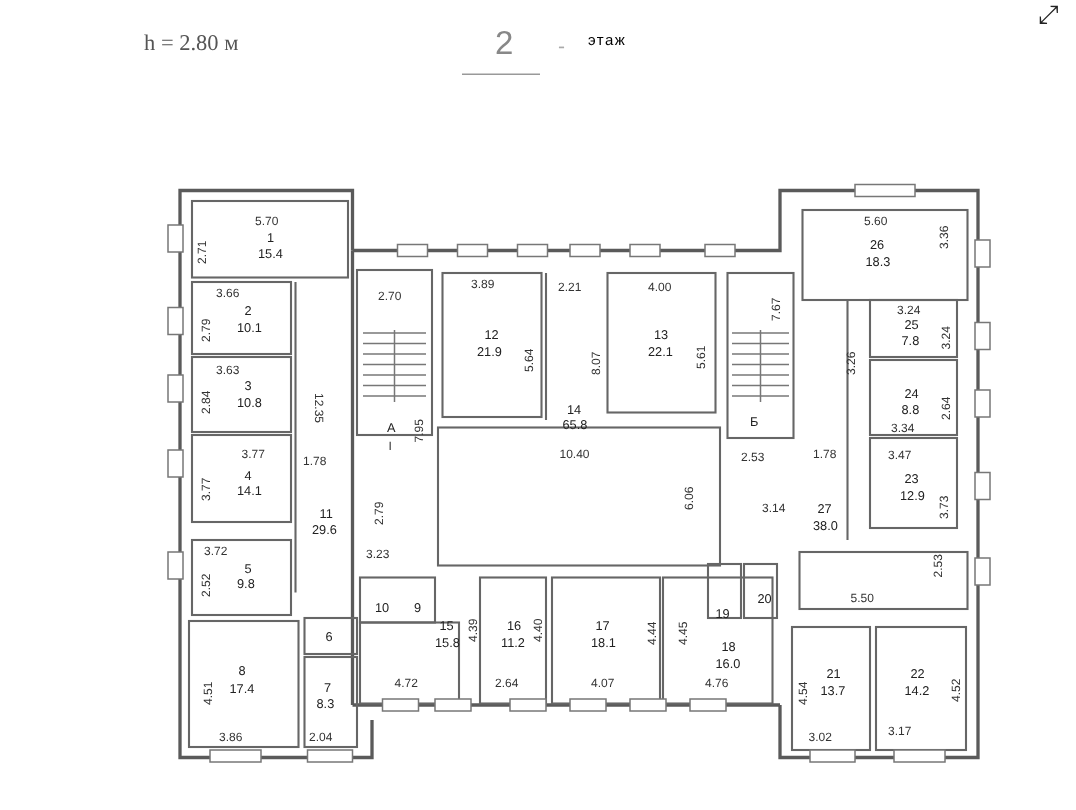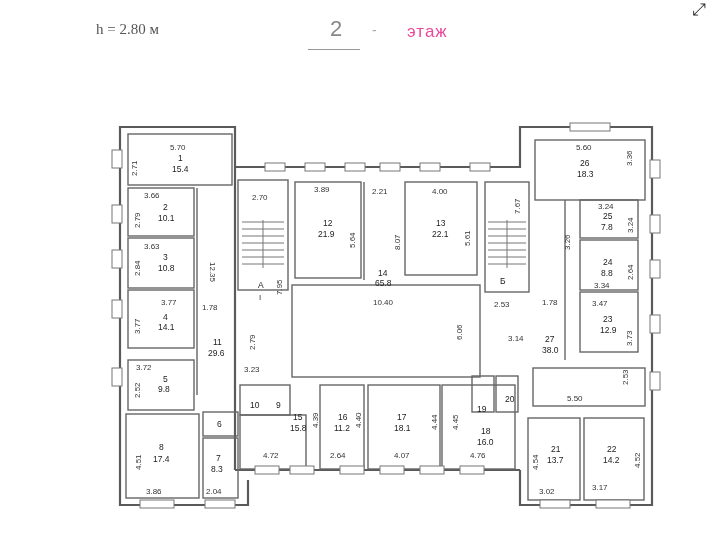--- a/index.html
+++ b/index.html
@@ -1,21 +1,21 @@
 <!DOCTYPE html>
 <html><head>
 <meta charset="utf-8">
 <style>
   html, body { margin:0; padding:0; background:#fff; }
   body { width:717px; height:540px; position:relative; overflow:hidden; font-family:"Liberation Sans", sans-serif; color:#333; }
   .abs { position:absolute; }
   .hdr-h { left:96px; top:21px; font-size:15px; color:#555;font-family:Liberation Serif, serif; }
   .hdr-floor { left:330px; top:16px; font-size:22px; color:#888; }
   .hdr-dash { left:372px; top:22px; font-size:14px; color:#aaa; }
-  .hdr-word { left:407px; top:22px; font-size:17px; color:#ec4899; letter-spacing:1px; }
+  .hdr-word { left:392px; top:22px; font-size:10px; color:#000000; letter-spacing:1px; }
   .hdr-line { left:308px; top:49px; width:52px; height:1px; background:#999; }
   .expand { left:688px; top:0px; width:22px; height:20px; font-size:17px; color:#222; line-height:20px; text-align:center; cursor:pointer; }
   svg.plan { position:absolute; left:0; top:0; }
   .lbl { font-family:"Liberation Sans", sans-serif; font-size:8px; fill:#333; }
   .num { font-family:"Liberation Sans", sans-serif; font-size:8.5px; fill:#222; }
   .area { font-family:"Liberation Sans", sans-serif; font-size:8.5px; fill:#222; }
 </style>
 </head>
 <body>
 

